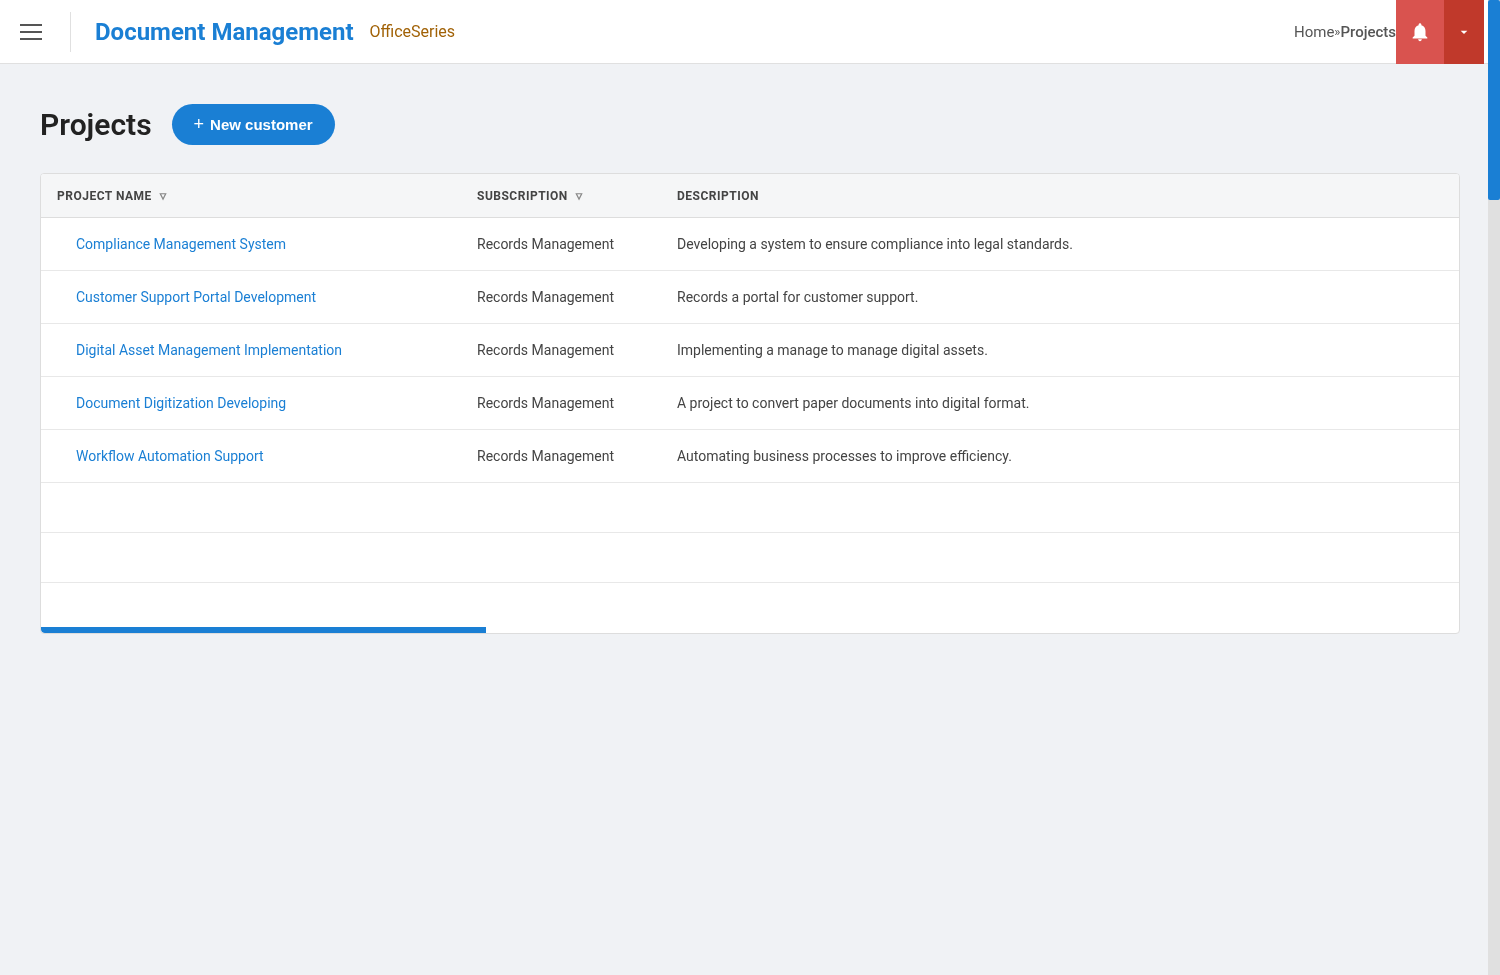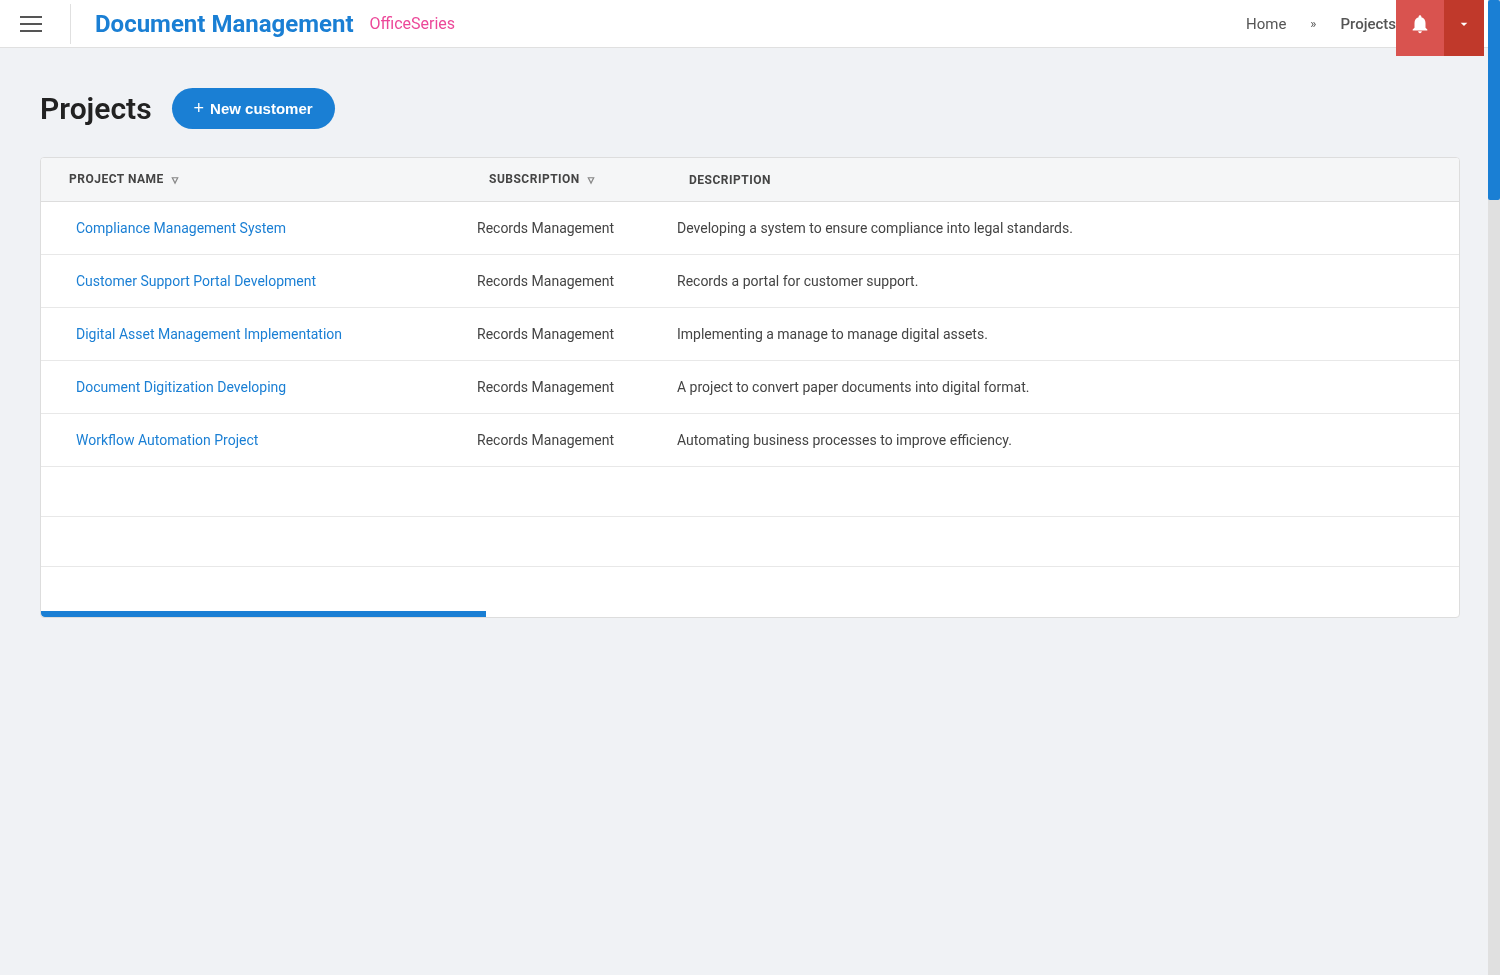--- a/index.html
+++ b/index.html
@@ -13,21 +13,21 @@
       background: #f0f2f5;
       width: 1500px;
       min-height: 975px;
       overflow-x: hidden;
     }
 
     
     .header {
       background: #ffffff;
       border-bottom: 1px solid #e0e0e0;
-      height: 48px;
+      height: 64px;
       display: flex;
       align-items: center;
       padding: 8px 16px;
       position: relative;
     }
 
     .header-left {
       display: flex;
       align-items: center;
       gap: 16px;
@@ -57,28 +57,28 @@
     }
 
     .app-title {
       font-size: 24px;
       font-weight: 700;
       color: #1a7fd4;
     }
 
     .app-subtitle {
       font-size: 16px;
-      color: #ec4899;
+      color: #a16207;
       font-weight: 400;
     }
 
     .header-nav {
       display: flex;
       align-items: center;
-      gap: 24px;
+      gap: 0;
       font-size: 15px;
     }
 
     .nav-home {
       color: #555;
       text-decoration: none;
     }
 
     .nav-separator {
       color: #555;
@@ -183,23 +183,22 @@
       text-align: left;
       font-size: 12px;
       font-weight: 700;
       color: #444;
       letter-spacing: 0.5px;
       border-bottom: 1px solid #ddd;
     }
 
     thead th .th-inner {
       display: flex;
-      align-items: flex-start;
+      align-items: center;
       gap: 8px;
-      margin-left: 12px;
     }
 
     .filter-icon {
       color: #888;
       font-size: 13px;
     }
 
     tbody tr {
       border-bottom: 1px solid #e8e8e8;
     }
@@ -344,21 +343,21 @@
             <td class="col-name"><a href="#" class="project-link">Digital Asset Management Implementation</a></td>
             <td class="col-subscription">Records Management</td>
             <td class="col-description">Implementing a manage to manage digital assets.</td>
           </tr>
           <tr>
             <td class="col-name"><a href="#" class="project-link">Document Digitization Developing</a></td>
             <td class="col-subscription">Records Management</td>
             <td class="col-description">A project to convert paper documents into digital format.</td>
           </tr>
           <tr>
-            <td class="col-name"><a href="#" class="project-link">Workflow Automation Project</a></td>
+            <td class="col-name"><a href="#" class="project-link">Workflow Automation Support</a></td>
             <td class="col-subscription">Records Management</td>
             <td class="col-description">Automating business processes to improve efficiency.</td>
           </tr>
           <tr class="empty-row">
             <td class="col-name"></td>
             <td class="col-subscription"></td>
             <td class="col-description"></td>
           </tr>
           <tr class="empty-row">
             <td class="col-name"></td>

